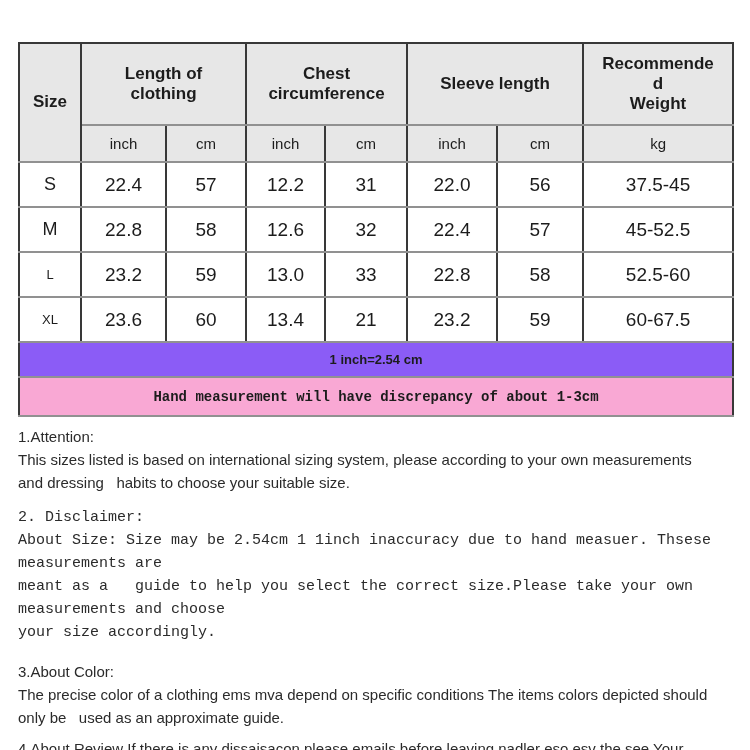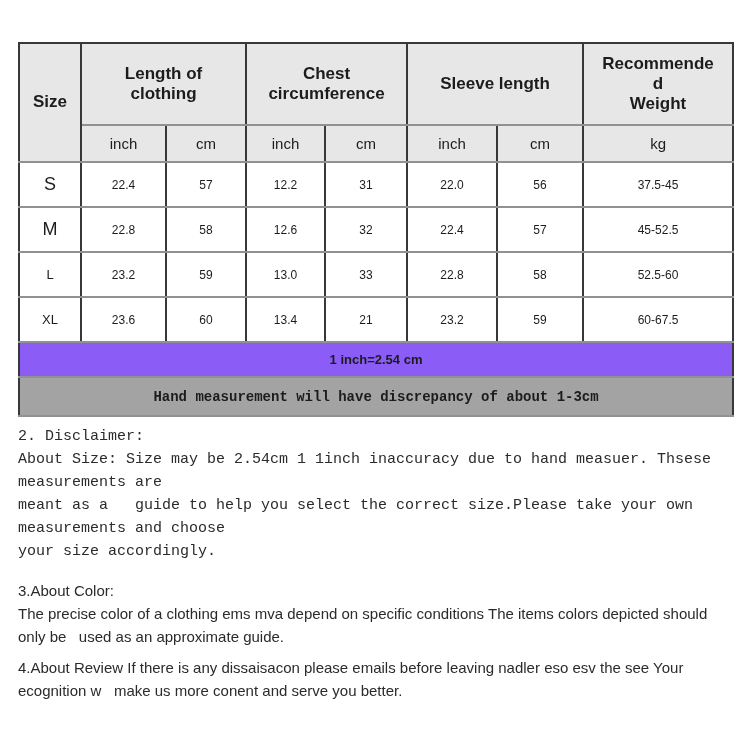--- a/index.html
+++ b/index.html
@@ -26,30 +26,30 @@
     text-align: center;
     vertical-align: middle;
     color: #1c1c1c;
     padding: 0 2px;
     overflow: hidden;
   }
   .size-table thead th { background: #e7e7e7; }
   .group-row th { height: 80px; font-size: 17px; font-weight: bold; white-space: pre-line; line-height: 1.18; }
   .corner-th { font-size: 18px; font-weight: bold; }
   .unit-row th { height: 35px; font-size: 15px; font-weight: normal; margin-top: 20px; }
-  tbody.data-rows td { height: 43px; font-size: 12px; background: #ffffff; }
+  tbody.data-rows td { height: 43px; font-size: 19px; background: #ffffff; }
   tbody.data-rows td.size-lg { font-size: 18px; }
   tbody.data-rows td.size-sm { font-size: 13px; }
   .note-row-1 td {
     height: 33px; background: #8b5cf6;
     font-family: Liberation Sans, sans-serif;
     font-weight: bold; font-size: 13px;
   }
   .note-row-2 td {
-    height: 37px; background: #a3a3a3;
+    height: 37px; background: #f9a8d4;
     font-family: "Liberation Mono", "DejaVu Sans Mono", monospace;
     font-weight: bold; font-size: 14px;
   }
 
   .text-sections {
     margin-left: 18px;
     width: 716px;
     color: #2b2b2b;
     font-size: 15px;
     line-height: 23px;
@@ -143,20 +143,23 @@
       <tr class="note-row-1">
         <td colspan="8">1 inch=2.54 cm</td>
       </tr>
       <tr class="note-row-2">
         <td colspan="8">Hand measurement will have discrepancy of about 1-3cm</td>
       </tr>
     </tbody>
   </table>
 
   <div class="text-sections">
+    <div class="text-section s1">1.Attention:
+This sizes listed is based on international sizing system, please according to your own measurements
+and dressing   habits to choose your suitable size.</div>
     <div class="text-section s2">2. Disclaimer:
 About Size: Size may be 2.54cm 1 1inch inaccuracy due to hand measuer. Thsese measurements are
 meant as a   guide to help you select the correct size.Please take your own measurements and choose
 your size accordingly.</div>
     <div class="text-section s3">3.About Color:
 The precise color of a clothing ems mva depend on specific conditions The items colors depicted should
 only be   used as an approximate guide.</div>
     <div class="text-section s4">4.About Review If there is any dissaisacon please emails before leaving nadler eso esv the see Your
 ecognition w   make us more conent and serve you better.</div>
   </div>

